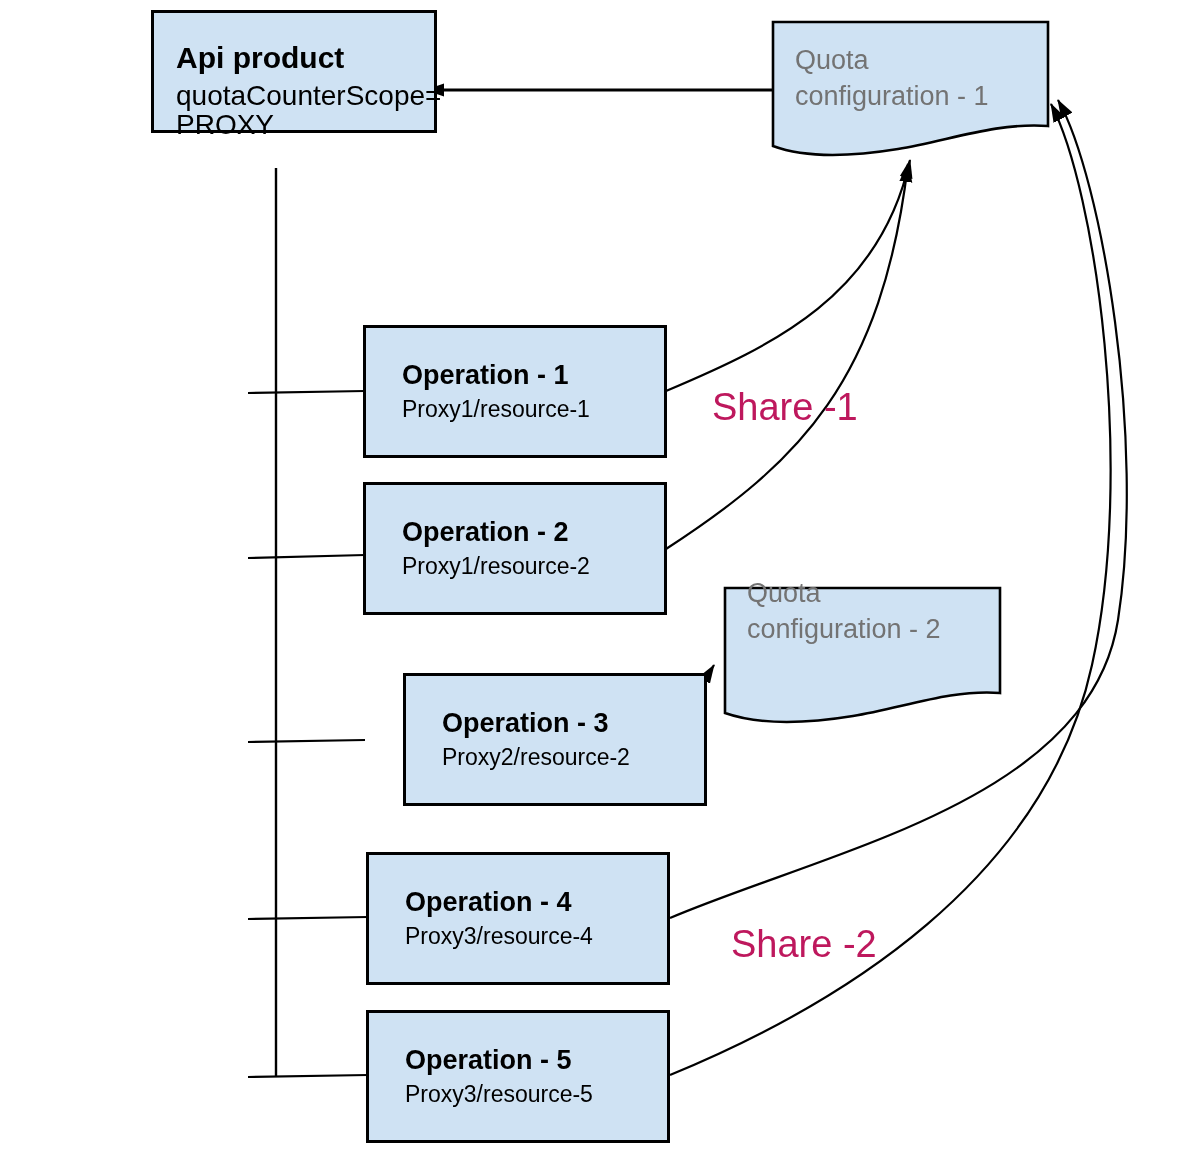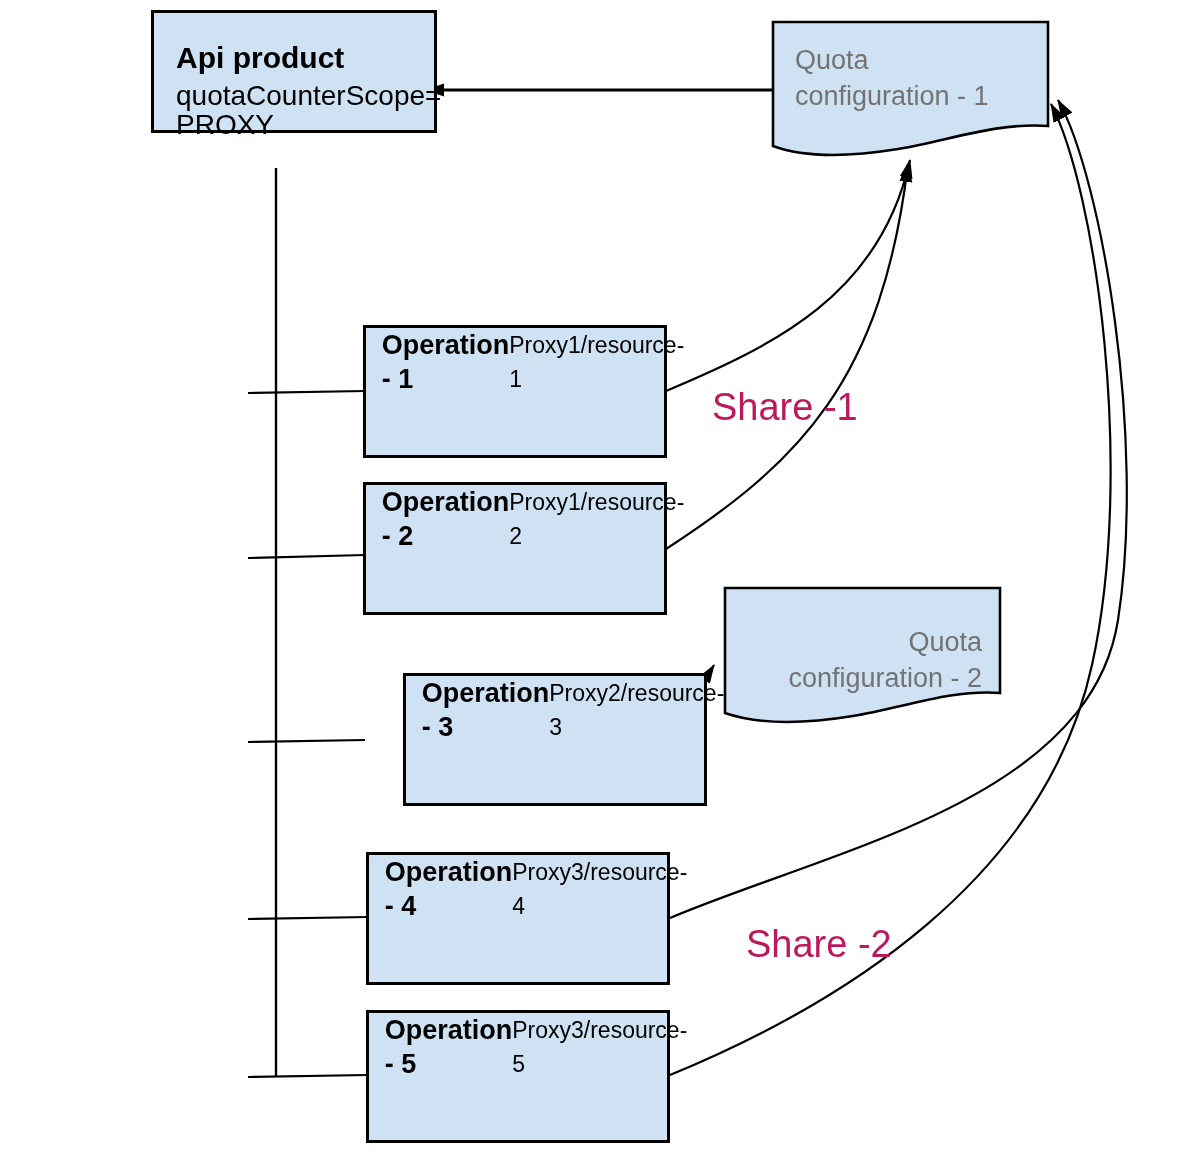--- a/index.html
+++ b/index.html
@@ -40,21 +40,21 @@
     line-height: 34px;
     margin-bottom: 6px;
   }
   .api-sub {
     font-size: 28px;
     line-height: 29px;
   }
   .op-box {
     width: 304px; height: 133px;
     display: flex;
-    flex-direction: row;
+    flex-direction: column;
     justify-content: center;
     padding-left: 36px;
   }
   .op-title {
     font-size: 27px;
     font-weight: bold;
     line-height: 34px;
   }
   .op-path {
     font-size: 23px;
@@ -66,29 +66,29 @@
   .op4 { left: 366px; top: 852px; }
   .op5 { left: 366px; top: 1010px; }
   .doc-label {
     position: absolute;
     font-size: 27px;
     line-height: 36px;
     color: #737373;
     width: 235px;
   }
   .doc-label-1 { left: 795px; top: 42px; }
-  .doc-label-2 { left: 747px; top: 624px; text-align: right; }
+  .doc-label-2 { left: 747px; top: 575px; }
   .share-label {
     position: absolute;
     font-size: 38px;
     color: #be185d;
     white-space: nowrap;
   }
   .share-1 { left: 712px; top: 386px; }
-  .share-2 { left: 746px; top: 923px; }
+  .share-2 { left: 731px; top: 923px; }
 </style>
 </head>
 <body>
 
 <div class="canvas">
 
   <svg class="wires" viewBox="0 0 1180 1152">
     <defs>
       <marker id="ah" markerUnits="userSpaceOnUse" markerWidth="22" markerHeight="16" refX="18" refY="7" orient="auto">
         <path d="M0,0.5 L19,7 L0,13.5 z" fill="#000000"></path>
@@ -125,21 +125,21 @@
   <div class="node op-box op1">
     <div class="op-title">Operation - 1</div>
     <div class="op-path">Proxy1/resource-1</div>
   </div>
   <div class="node op-box op2">
     <div class="op-title">Operation - 2</div>
     <div class="op-path">Proxy1/resource-2</div>
   </div>
   <div class="node op-box op3">
     <div class="op-title">Operation - 3</div>
-    <div class="op-path">Proxy2/resource-3</div>
+    <div class="op-path">Proxy2/resource-2</div>
   </div>
   <div class="node op-box op4">
     <div class="op-title">Operation - 4</div>
     <div class="op-path">Proxy3/resource-4</div>
   </div>
   <div class="node op-box op5">
     <div class="op-title">Operation - 5</div>
     <div class="op-path">Proxy3/resource-5</div>
   </div>
 

